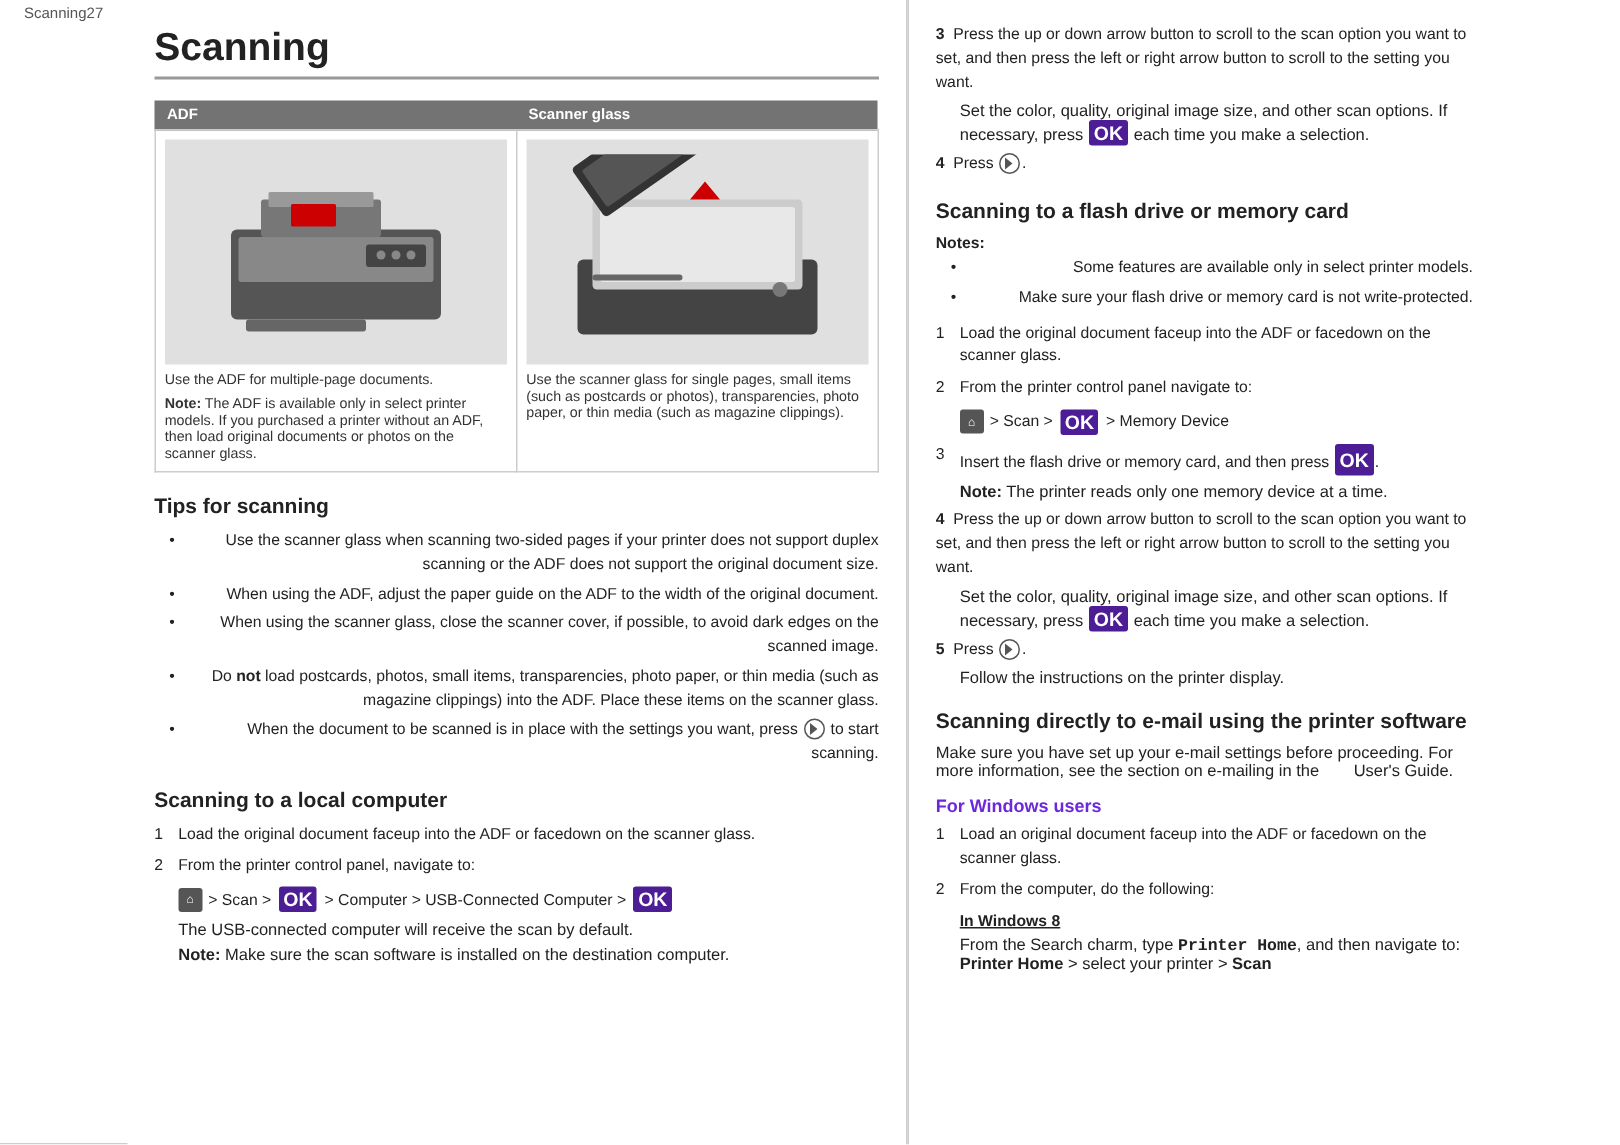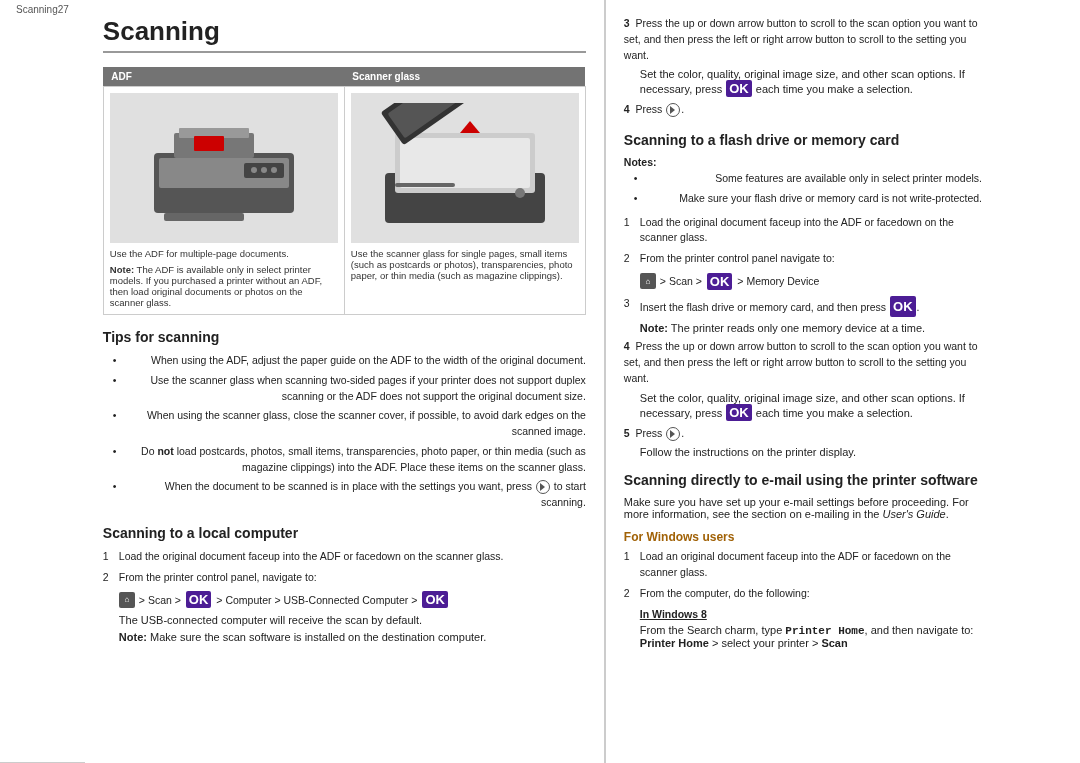--- a/index.html
+++ b/index.html
@@ -49,21 +49,21 @@
     h2.section-title {
       font-size: 14px;
       font-weight: bold;
       color: #222;
       margin-bottom: 8px;
       margin-top: 14px;
     }
     h3.sub-section-title {
       font-size: 12px;
       font-weight: bold;
-      color: #a16207;
+      color: #6d28d9;
       margin-bottom: 5px;
       margin-top: 10px;
     }
     .scanner-table {
       width: 100%;
       border-collapse: collapse;
       margin-bottom: 12px;
     }
     .scanner-table th {
       background: #737373;
@@ -172,21 +172,21 @@
       left: 3px;
       top: 2px;
       border-left: 5px solid #555;
       border-top: 4px solid transparent;
       border-bottom: 4px solid transparent;
     }
     .bold {
       font-weight: bold;
     }
     .italic {
-      font-style: italic;
+      margin-left: 20px;
     }
     .notes-header {
       font-size: 10.5px;
       font-weight: bold;
       color: #222;
       margin-bottom: 3px;
     }
     .for-windows {
       font-weight: bold;
       font-size: 10.5px;
@@ -298,22 +298,22 @@
                 </svg>
               </div>
               <div class="scanner-caption">Use the scanner glass for single pages, small items (such as postcards or photos), transparencies, photo paper, or thin media (such as magazine clippings).</div>
             </td>
           </tr>
         </tbody>
       </table>
 
       <h2 class="section-title">Tips for scanning</h2>
       <ul class="bullet-list">
+        <li><span>Use the scanner glass when scanning two-sided pages if your printer does not support duplex scanning or the ADF does not support the original document size.</span></li>
         <li><span>When using the ADF, adjust the paper guide on the ADF to the width of the original document.</span></li>
-        <li><span>Use the scanner glass when scanning two-sided pages if your printer does not support duplex scanning or the ADF does not support the original document size.</span></li>
         <li><span>When using the scanner glass, close the scanner cover, if possible, to avoid dark edges on the scanned image.</span></li>
         <li>Do <span class="bold">not</span> load postcards, photos, small items, transparencies, photo paper, or thin media (such as magazine clippings) into the ADF. Place these items on the scanner glass.</li>
         <li>When the document to be scanned is in place with the settings you want, press <span class="start-icon"></span> to start scanning.</li>
       </ul>
 
       <h2 class="section-title">Scanning to a local computer</h2>
       <div class="step">
         <span class="step-num">1</span>
         <span>Load the original document faceup into the ADF or facedown on the scanner glass.</span>
       </div>

